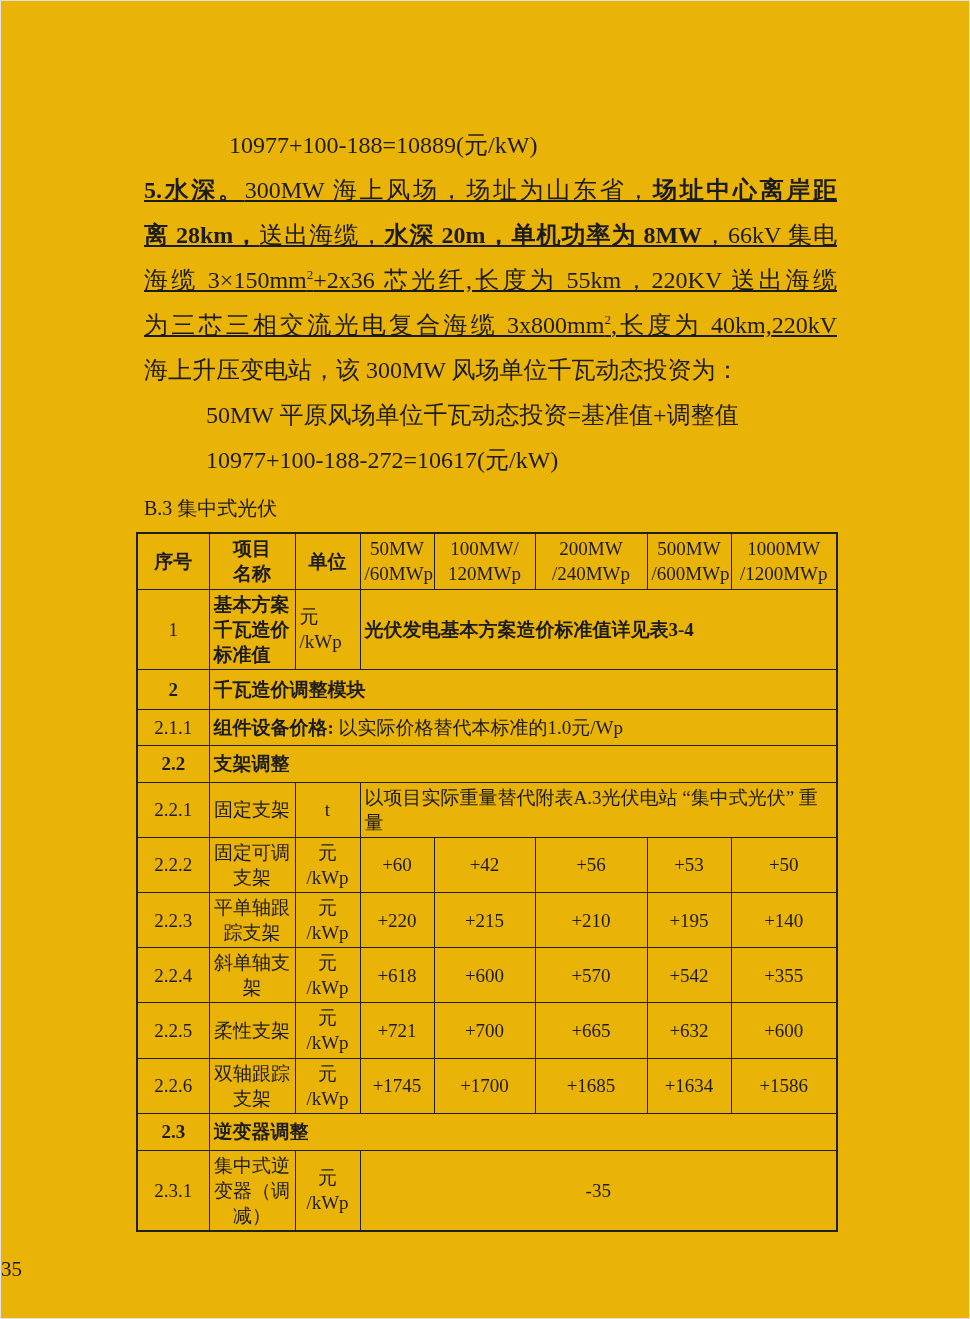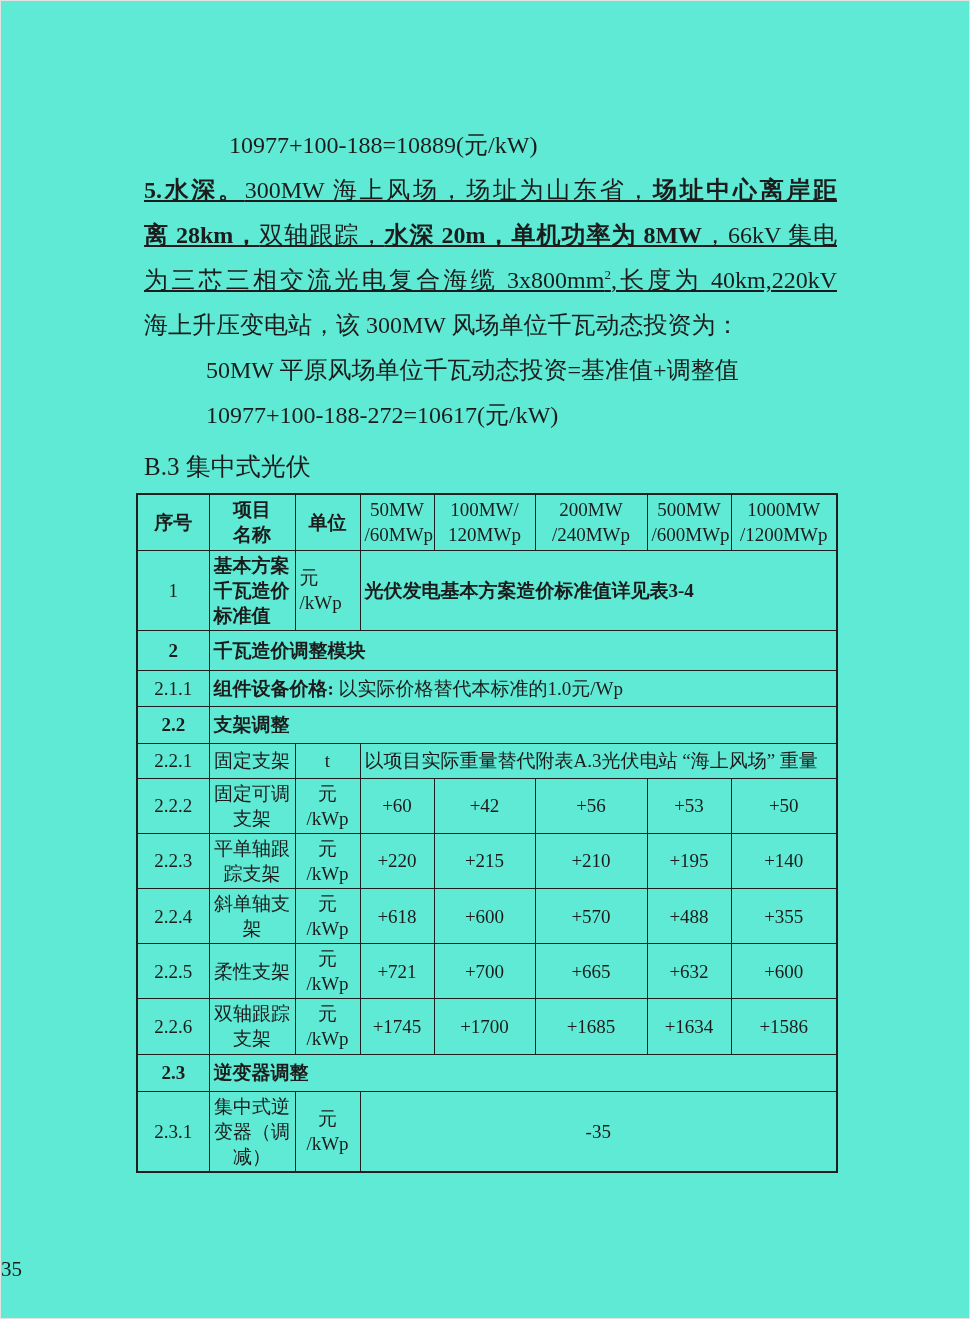--- a/index.html
+++ b/index.html
@@ -1,29 +1,29 @@
 <!DOCTYPE html>
 <html><head>
 <meta charset="utf-8">
 <style>
   html,body { margin:0; padding:0; }
   body { background:#e8e8e8; font-family:"Liberation Serif","DejaVu Serif",serif; color:#1c1c1c; }
   .page {
     position:relative; width:970px; height:1319px; margin:0 auto;
-    background:#5eead4; box-sizing:border-box; border:1px solid #e2e2e2;
+    background:#eab308; box-sizing:border-box; border:1px solid #e2e2e2;
     padding:122px 134px 0 135px; overflow:hidden;
   }
   .textblock { width:701px; font-size:24px; line-height:45px; }
   .tline { margin-left:8px; width:693px; white-space:nowrap; }
   .jline { white-space:normal; text-align:justify; text-align-last:justify;text-decoration:underline; }
   .ind1 { padding-left:85px; }
   .ind2 { padding-left:62px; }
   .b { font-weight:bold; }
   sup.sq { font-size:13px; line-height:0; vertical-align:super; }
-  .heading { margin:12px 0 10px 8px; font-size:25px; font-weight:normal; }
+  .heading { margin:12px 0 10px 8px; font-size:20px; font-weight:normal; }
   table.cost {
     border-collapse:collapse; table-layout:fixed; width:700px;
     border:2px solid #1f1f1f; font-size:19px;
   }
   table.cost td {
     border:1px solid #1f1f1f; vertical-align:middle;
     padding:2px 4px; line-height:1.32; overflow:hidden;
   }
   td.c { text-align:center; }
   td.l { text-align:left; padding-left:10px; }
@@ -39,21 +39,24 @@
 <div class="page">
 
   <div class="textblock">
     <div class="tline ind1">
       <span>10977+100-188=10889(元/kW)</span>
     </div>
     <div class="tline jline">
       <span class="b">5.水深。</span><span>300MW 海上风场，场址为山东省，</span><span class="b">场址中心离岸距</span>
     </div>
     <div class="tline jline">
-      <span class="b">离 28km，</span><span>双轴跟踪，</span><span class="b">水深 20m，单机功率为 8MW</span><span>，66kV 集电</span>
+      <span class="b">离 28km，</span><span>送出海缆，</span><span class="b">水深 20m，单机功率为 8MW</span><span>，66kV 集电</span>
+    </div>
+    <div class="tline jline">
+      <span>海缆 3×150mm</span><sup class="sq">2</sup><span>+2x36 芯光纤,长度为 55km，220KV 送出海缆</span>
     </div>
     <div class="tline jline">
       <span>为三芯三相交流光电复合海缆 3x800mm</span><sup class="sq">2</sup><span>,长度为 40km,220kV</span>
     </div>
     <div class="tline">
       <span>海上升压变电站，该 300MW 风场单位千瓦动态投资为：</span>
     </div>
     <div class="tline ind2">
       <span>50MW 平原风场单位千瓦动态投资=基准值+调整值</span>
     </div>
@@ -110,21 +113,21 @@
         <td colspan="7" class="l"><span class="b">组件设备价格:</span><span> 以实际价格替代本标准的1.0元/Wp</span></td>
       </tr>
       <tr style="height:37px">
         <td class="c b">2.2</td>
         <td colspan="7" class="l b">支架调整</td>
       </tr>
       <tr style="height:35px">
         <td class="c">2.2.1</td>
         <td class="c">固定支架</td>
         <td class="c">t</td>
-        <td colspan="5" class="l">以项目实际重量替代附表A.3光伏电站 “海上风场” 重量</td>
+        <td colspan="5" class="l">以项目实际重量替代附表A.3光伏电站 “集中式光伏” 重量</td>
       </tr>
       <tr style="height:53px">
         <td class="c">2.2.2</td>
         <td class="c pre">固定可调
 支架</td>
         <td class="c pre">元
 /kWp</td>
         <td class="c">+60</td>
         <td class="c">+42</td>
         <td class="c">+56</td>
@@ -145,21 +148,21 @@
       </tr>
       <tr style="height:53px">
         <td class="c">2.2.4</td>
         <td class="c pre">斜单轴支
 架</td>
         <td class="c pre">元
 /kWp</td>
         <td class="c">+618</td>
         <td class="c">+600</td>
         <td class="c">+570</td>
-        <td class="c">+488</td>
+        <td class="c">+542</td>
         <td class="c">+355</td>
       </tr>
       <tr style="height:47px">
         <td class="c">2.2.5</td>
         <td class="c pre">柔性支架</td>
         <td class="c pre">元
 /kWp</td>
         <td class="c">+721</td>
         <td class="c">+700</td>
         <td class="c">+665</td>

